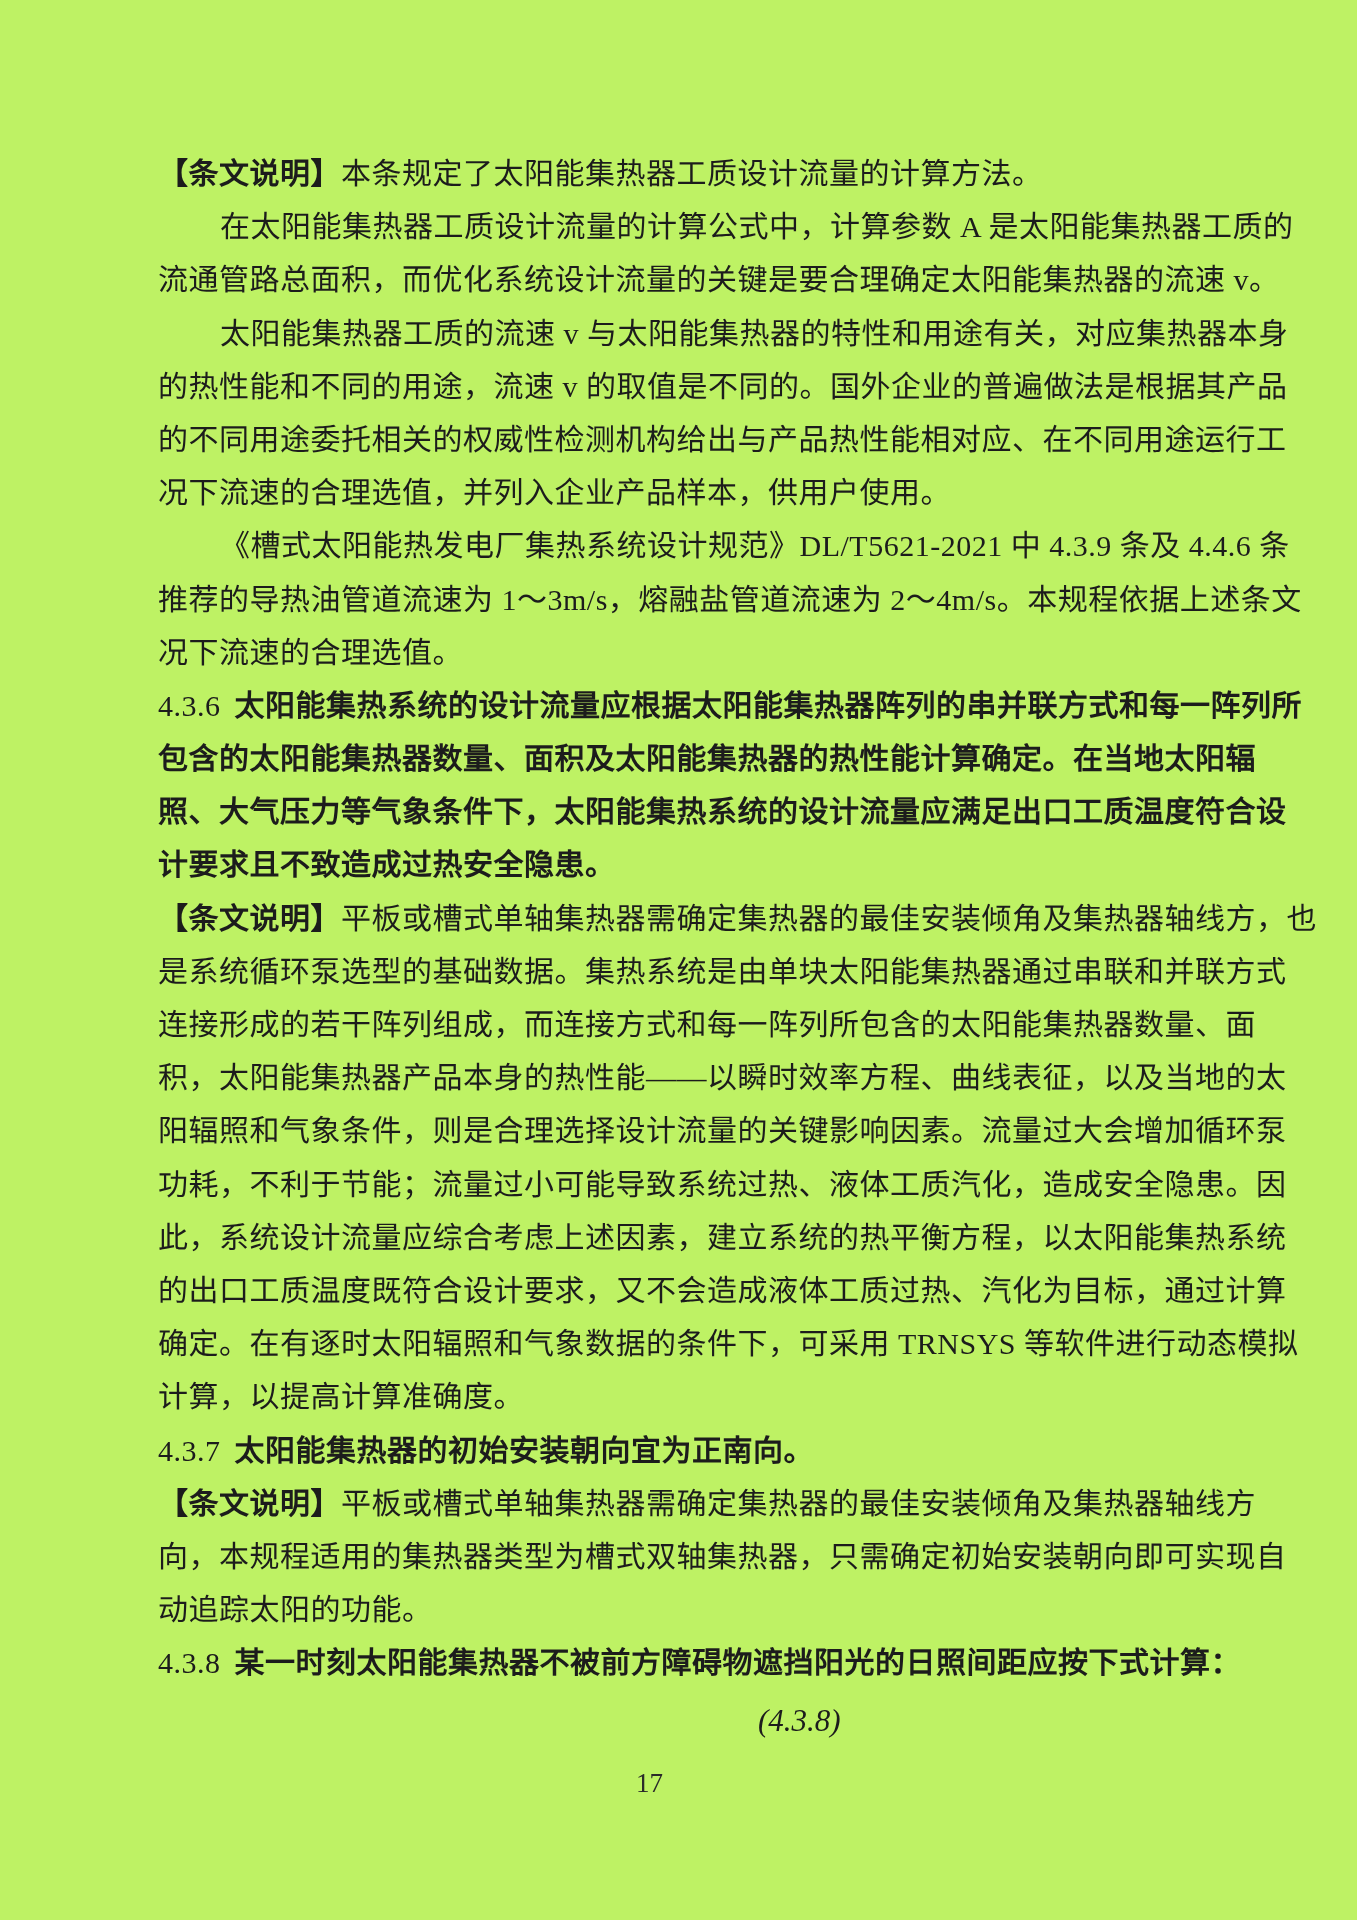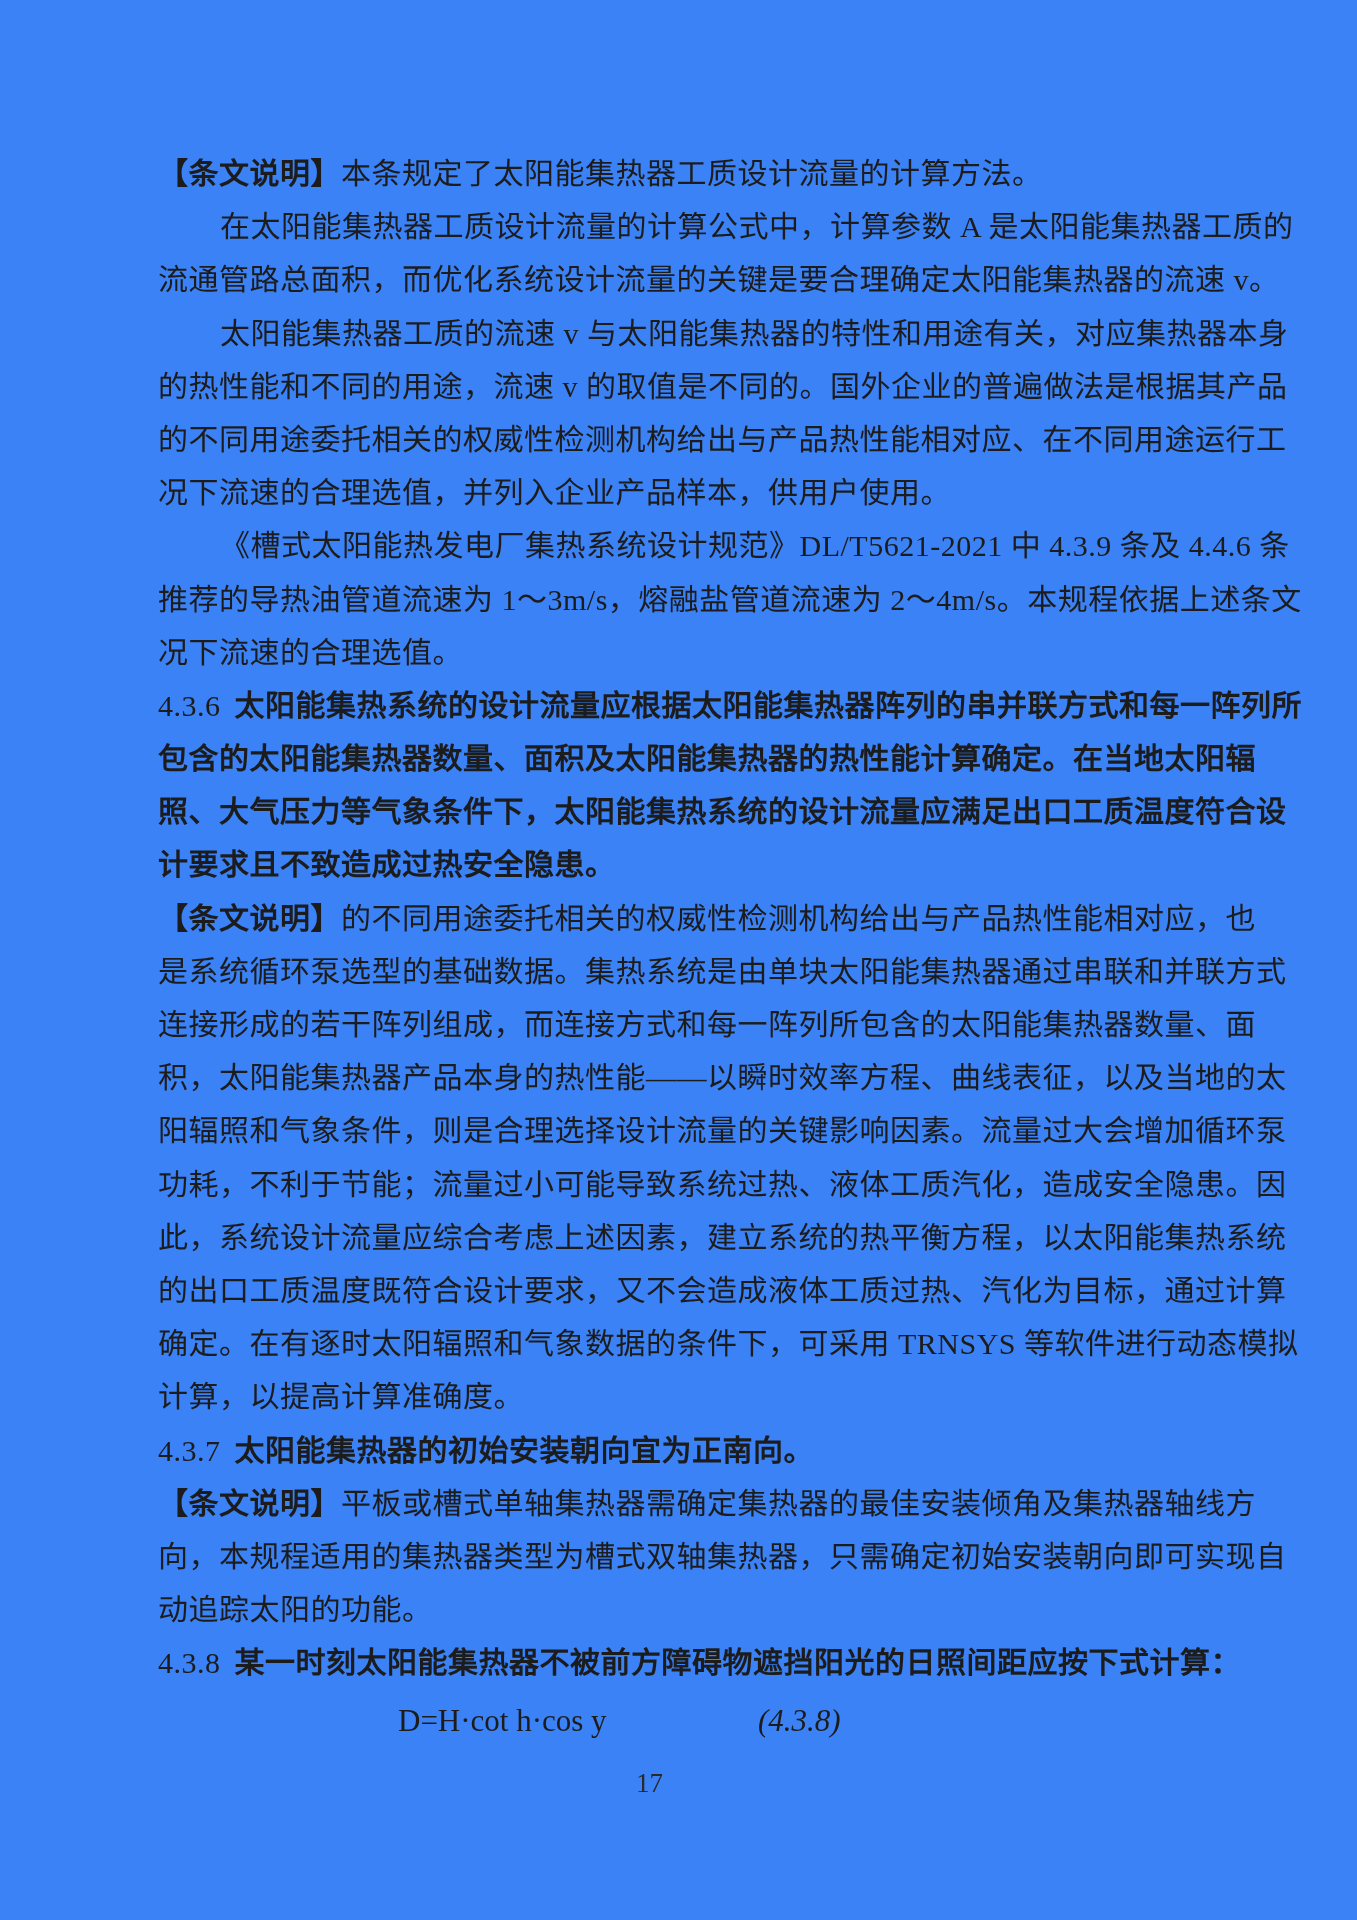--- a/index.html
+++ b/index.html
@@ -8,21 +8,21 @@
     background: #ffffff;
     width: 1357px;
     height: 1920px;
     overflow: hidden;
     font-family: "Liberation Serif", "DejaVu Serif", serif;
   }
   .page {
     position: relative;
     width: 1357px;
     height: 1920px;
-    background: #3b82f6;
+    background: #bef264;
     color: #1c1c1c;
   }
   #text-block {
     position: absolute;
     left: 158px;
     top: 147px;
     width: 1160px;
   }
   .line {
     height: 53.2px;
@@ -85,36 +85,35 @@
       <div class="line"><span>的热性能和不同的用途，流速 v 的取值是不同的。国外企业的普遍做法是根据其产品</span></div>
       <div class="line"><span>的不同用途委托相关的权威性检测机构给出与产品热性能相对应、在不同用途运行工</span></div>
       <div class="line"><span>况下流速的合理选值，并列入企业产品样本，供用户使用。</span></div>
       <div class="line indent"><span>《槽式太阳能热发电厂集热系统设计规范》DL/T5621-2021 中 4.3.9 条及 4.4.6 条</span></div>
       <div class="line"><span>推荐的导热油管道流速为 1～3m/s，熔融盐管道流速为 2～4m/s。本规程依据上述条文</span></div>
       <div class="line"><span>况下流速的合理选值。</span></div>
       <div class="line bold"><span class="cnum">4.3.6</span><span>太阳能集热系统的设计流量应根据太阳能集热器阵列的串并联方式和每一阵列所</span></div>
       <div class="line bold"><span>包含的太阳能集热器数量、面积及太阳能集热器的热性能计算确定。在当地太阳辐</span></div>
       <div class="line bold"><span>照、大气压力等气象条件下，太阳能集热系统的设计流量应满足出口工质温度符合设</span></div>
       <div class="line bold"><span>计要求且不致造成过热安全隐患。</span></div>
-      <div class="line"><span class="plabel">【条文说明】</span><span>的不同用途委托相关的权威性检测机构给出与产品热性能相对应，也</span></div>
+      <div class="line"><span class="plabel">【条文说明】</span><span>平板或槽式单轴集热器需确定集热器的最佳安装倾角及集热器轴线方，也</span></div>
       <div class="line"><span>是系统循环泵选型的基础数据。集热系统是由单块太阳能集热器通过串联和并联方式</span></div>
       <div class="line"><span>连接形成的若干阵列组成，而连接方式和每一阵列所包含的太阳能集热器数量、面</span></div>
       <div class="line"><span>积，太阳能集热器产品本身的热性能——以瞬时效率方程、曲线表征，以及当地的太</span></div>
       <div class="line"><span>阳辐照和气象条件，则是合理选择设计流量的关键影响因素。流量过大会增加循环泵</span></div>
       <div class="line"><span>功耗，不利于节能；流量过小可能导致系统过热、液体工质汽化，造成安全隐患。因</span></div>
       <div class="line"><span>此，系统设计流量应综合考虑上述因素，建立系统的热平衡方程，以太阳能集热系统</span></div>
       <div class="line"><span>的出口工质温度既符合设计要求，又不会造成液体工质过热、汽化为目标，通过计算</span></div>
       <div class="line"><span>确定。在有逐时太阳辐照和气象数据的条件下，可采用 TRNSYS 等软件进行动态模拟</span></div>
       <div class="line"><span>计算，以提高计算准确度。</span></div>
       <div class="line bold"><span class="cnum">4.3.7</span><span>太阳能集热器的初始安装朝向宜为正南向。</span></div>
       <div class="line"><span class="plabel">【条文说明】</span><span>平板或槽式单轴集热器需确定集热器的最佳安装倾角及集热器轴线方</span></div>
       <div class="line"><span>向，本规程适用的集热器类型为槽式双轴集热器，只需确定初始安装朝向即可实现自</span></div>
       <div class="line"><span>动追踪太阳的功能。</span></div>
       <div class="line bold"><span class="cnum">4.3.8</span><span>某一时刻太阳能集热器不被前方障碍物遮挡阳光的日照间距应按下式计算：</span></div>
     </div>
 
   <div class="formula-line">
-    <span class="expr">D=H·cot h·cos y</span>
     <span class="fnum">(4.3.8)</span>
   </div>
 
   <div class="pageno">17</div>
 </div>
 
 </body></html>

